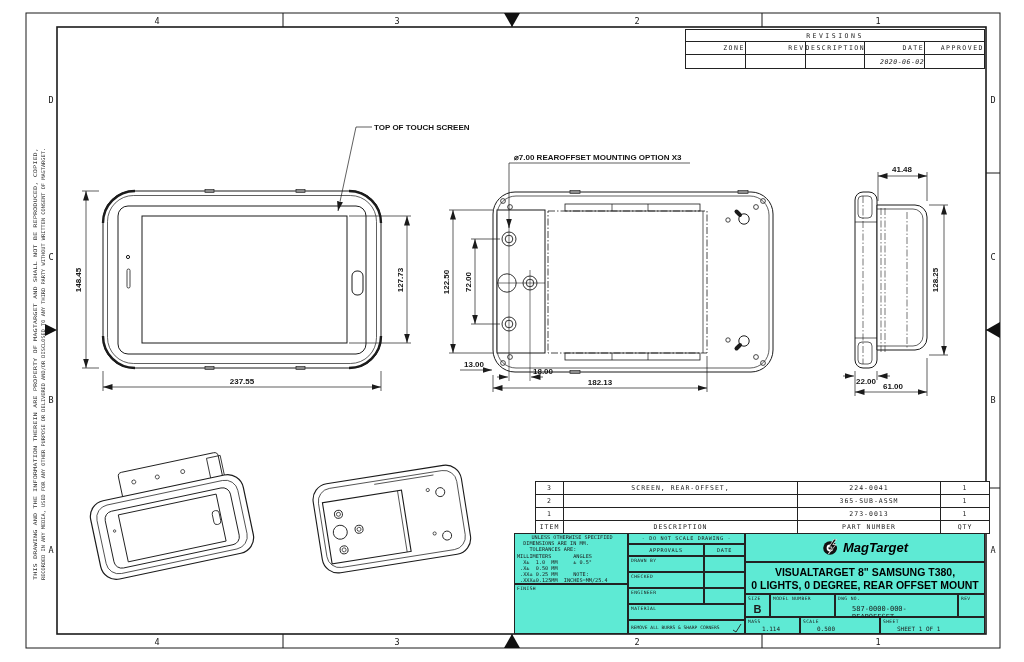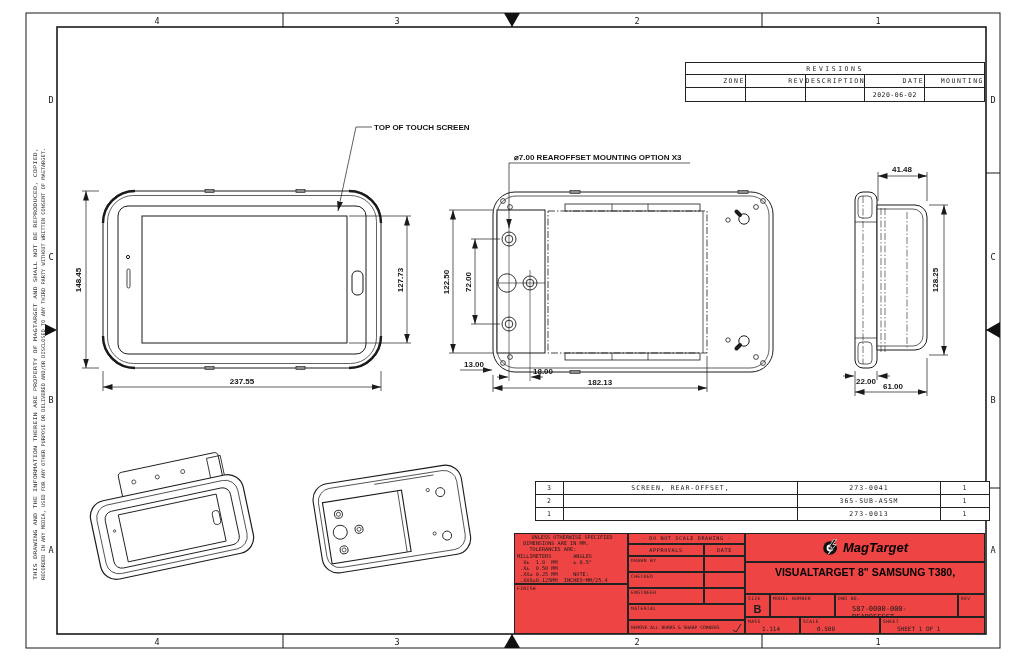--- a/index.html
+++ b/index.html
@@ -5,28 +5,28 @@
   html,body{margin:0;padding:0;background:#fff;}
   .page{position:relative;width:1024px;height:662px;background:#fff;overflow:hidden;
         font-family:"DejaVu Sans Mono",monospace;color:#1b1b1b;}
   svg text{fill:#151515;}
   .dim{font:bold 8px "Liberation Sans",sans-serif;}
   .callout{font:bold 8px "Liberation Sans",sans-serif;}
   .zone{font:8.5px "DejaVu Sans Mono",monospace;}
   .prop{font:5px "DejaVu Sans Mono",monospace;fill:#333;}
   table{border-collapse:collapse;position:absolute;background:#fff;table-layout:fixed;}
   td,th{border:1px solid #222;padding:0;font-weight:normal;overflow:hidden;white-space:nowrap;}
-  .rev-table{left:685px;top:29px;width:300px;font:6.5px "DejaVu Sans Mono",monospace;margin-top:33px;}
+  .rev-table{left:685px;top:29px;width:300px;font:6.5px "DejaVu Sans Mono",monospace;}
   .rev-table .hd{letter-spacing:2.5px;text-align:center;height:11px;}
   .rev-table .ch{letter-spacing:1.5px;text-align:right;height:12px;}
-  .rev-table .dr td{height:13px;text-align:center;letter-spacing:.5px;}
+  .rev-table .dr td{height:13px;text-align:right;letter-spacing:.5px;font-style:italic;}
   .parts-table{left:535px;top:481px;width:450px;font:6.5px "DejaVu Sans Mono",monospace;}
   .parts-table td{height:12px;text-align:center;letter-spacing:1px;}
   .tb{position:absolute;left:514px;top:533px;width:471px;height:101px;}
-  .tb .box{position:absolute;border:1px solid #222;background:#ef4444;box-sizing:border-box;}
+  .tb .box{position:absolute;border:1px solid #222;background:#5eead4;box-sizing:border-box;}
   .tol-line{white-space:pre;font:5.2px "DejaVu Sans Mono",monospace;line-height:6.2px;padding-left:2px;}
   .lbl{position:absolute;top:1px;left:2px;font:4.6px "DejaVu Sans Mono",monospace;letter-spacing:.4px;}
   .cell-val{position:absolute;left:0;right:16px;text-align:left;font:6.5px "DejaVu Sans Mono",monospace;margin-left:16px;}
   .ttl{font:bold 10.5px "Liberation Sans",sans-serif;text-align:center;line-height:13px;color:#000;}
   .logo-row{display:flex;align-items:center;justify-content:center;height:100%;gap:4px;}
   .logo-text{font:italic bold 13px "Liberation Sans",sans-serif;color:#000;}
   .small-center{font:5.2px "DejaVu Sans Mono",monospace;text-align:center;letter-spacing:.6px;}
 </style>
 </head>
 <body>
@@ -272,51 +272,57 @@
 <table class="rev-table">
   <tbody>
         <tr>
           <td class="hd" colspan="5">REVISIONS</td>
         </tr>
   <tr>
     <td class="ch" style="width:40px">ZONE</td>
     <td class="ch" style="width:40px">REV</td>
     <td class="ch" style="width:116px">DESCRIPTION</td>
     <td class="ch" style="width:47px">DATE</td>
-    <td class="ch" style="width:55px">MOUNTING</td>
+    <td class="ch" style="width:55px">APPROVED</td>
   </tr>
   <tr class="dr">
     <td></td>
     <td></td>
     <td></td>
     <td>2020-06-02</td>
     <td></td>
   </tr>
 </tbody>
     </table>
 
 <table class="parts-table">
   <tbody>
         <tr>
     <td style="width:27px">3</td>
     <td style="width:233px">SCREEN, REAR-OFFSET,</td>
-    <td style="width:142px">273-0041</td>
+    <td style="width:142px">224-0041</td>
     <td style="width:48px">1</td>
   </tr>
   <tr>
     <td>2</td>
     <td></td>
     <td>365-SUB-ASSM</td>
     <td>1</td>
   </tr>
   <tr>
     <td>1</td>
     <td></td>
     <td>273-0013</td>
     <td>1</td>
+  </tr>
+  <tr>
+    <td>ITEM</td>
+    <td>DESCRIPTION</td>
+    <td>PART NUMBER</td>
+    <td>QTY</td>
   </tr>
 </tbody>
     </table>
 
 <div class="tb">
 
   <div class="box" style="left:0;top:0;width:114px;height:51px;">
     <div class="tol-line" style="text-align:center">UNLESS OTHERWISE SPECIFIED</div>
     <div class="tol-line">  DIMENSIONS ARE IN MM.</div>
     <div class="tol-line">    TOLERANCES ARE:</div>
@@ -369,20 +375,21 @@
         <circle cx="8" cy="9" r="3.4" fill="#fff"></circle>
         <rect x="8" y="7.4" width="7" height="3.2" fill="#111"></rect>
         <circle cx="8" cy="9" r="1.6" fill="#111"></circle>
         <path d="M12,0 L7,8 L10,8 L6.5,15 L14,5.5 L10.8,5.5 L14.5,0.5 Z" fill="#111" stroke="#fff" stroke-width="0.7"></path>
       </svg>
       <span class="logo-text">MagTarget</span>
     </div>
   </div>
   <div class="box" style="left:231px;top:29px;width:240px;height:32px;">
     <div class="ttl" style="margin-top:3px;">VISUALTARGET 8" SAMSUNG T380,</div>
+    <div class="ttl">0 LIGHTS, 0 DEGREE, REAR OFFSET MOUNT</div>
   </div>
   <div class="box" style="left:231px;top:61px;width:25px;height:23px;">
     <span class="lbl">SIZE</span>
     <div style="text-align:center;font:bold 11px 'Liberation Sans',sans-serif;margin-top:8px;">B</div>
   </div>
   <div class="box" style="left:256px;top:61px;width:65px;height:23px;">
     <span class="lbl">MODEL NUMBER</span>
   </div>
   <div class="box" style="left:321px;top:61px;width:123px;height:23px;">
     <span class="lbl">DWG NO.</span>

